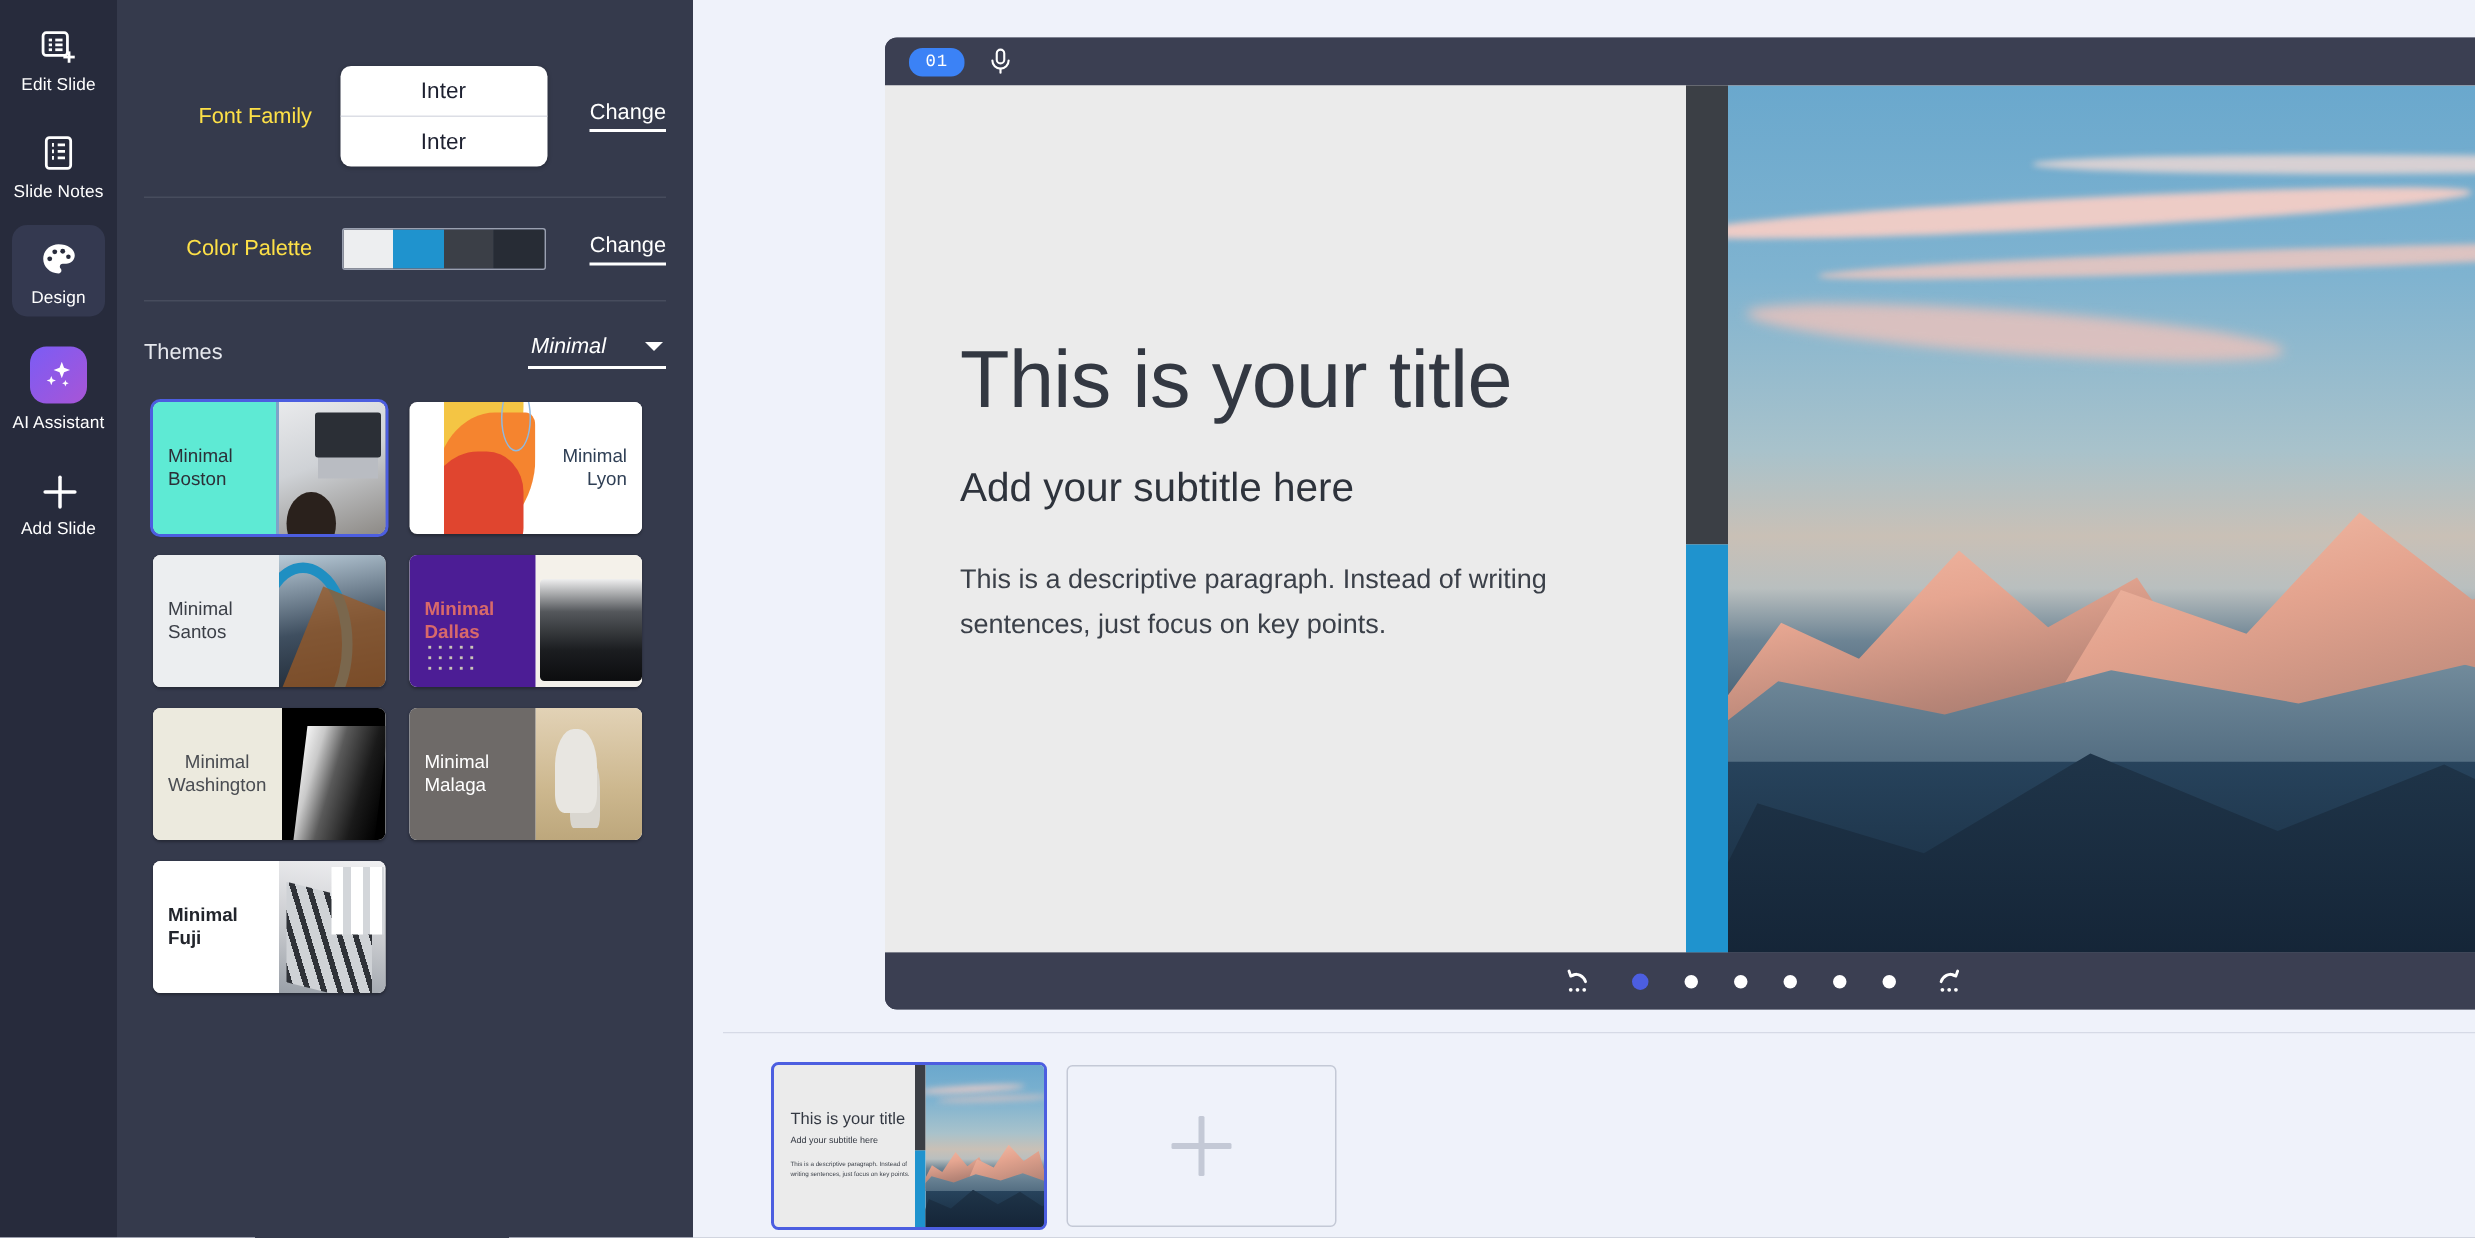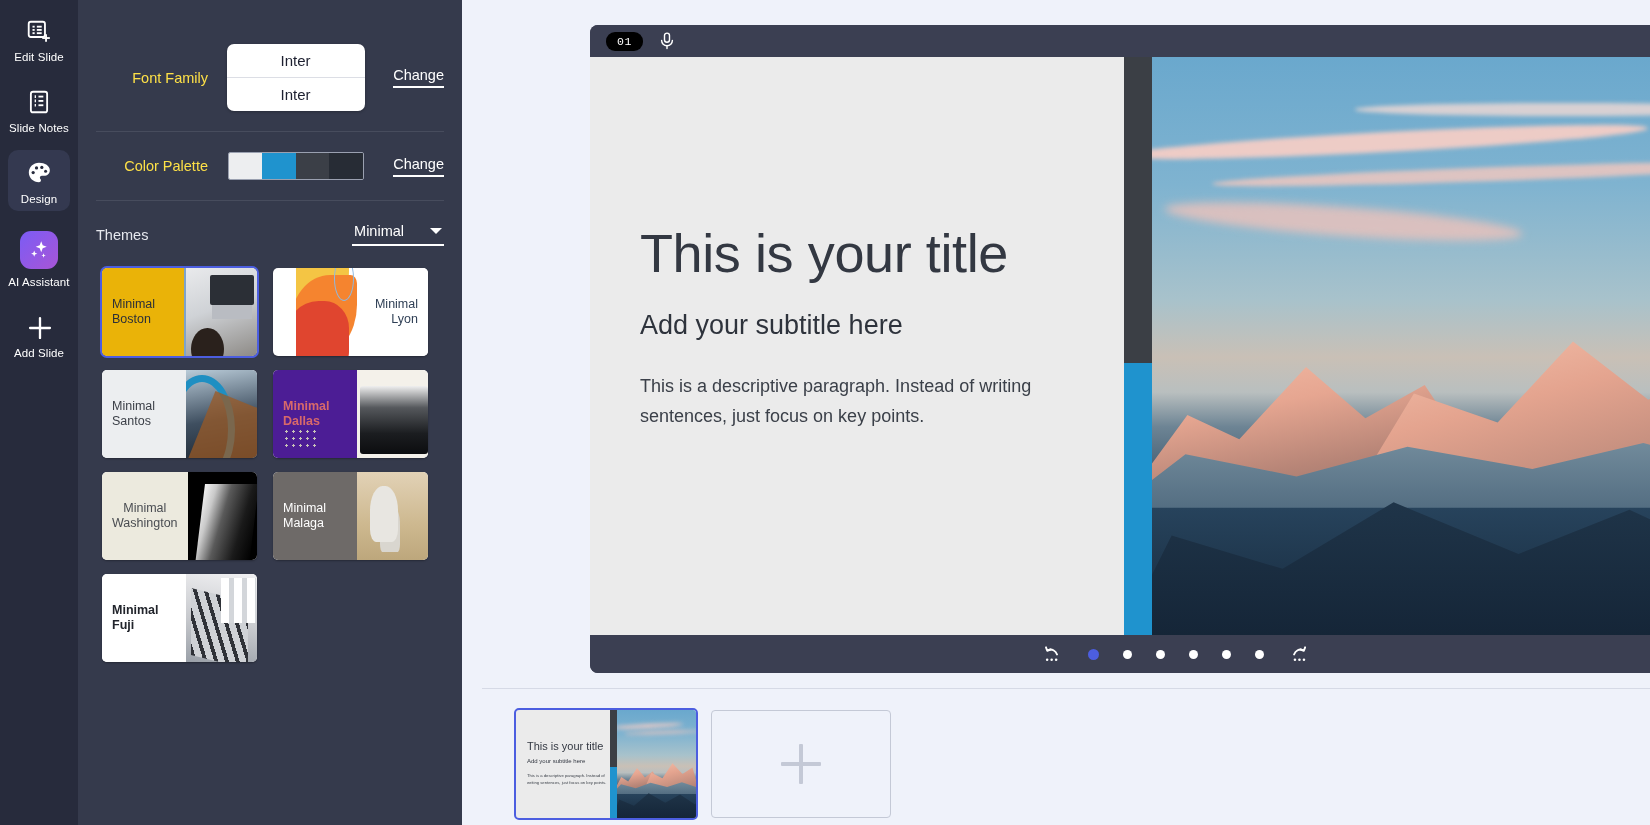--- a/index.html
+++ b/index.html
@@ -81,21 +81,21 @@
   .themes-row {
     display: flex; align-items: center; justify-content: space-between;
     padding: 22px 0 14px 0;
   }
   .themes-label { color: #e6e8ee; font-size: 14.5px; }
   .themes-select {
     display: flex; align-items: center; gap: 26px;
     border-bottom: 2px solid #fff; padding: 0 2px 5px 2px;
     cursor: pointer;
   }
-  .themes-select .val { color: #fff; font-size: 14.5px; }
+  .themes-select .val { color: #fff; font-size: 14.5px; font-style: italic; }
   .caret { width: 0; height: 0; border-left: 6px solid transparent;
            border-right: 6px solid transparent; border-top: 6px solid #fff; }
 
   
   .theme-grid {
     display: grid; grid-template-columns: 155px 155px; gap: 14px 16px;
     padding-left: 6px; margin-top: 8px;
   }
   .theme-card {
     width: 155px; height: 88px; border-radius: 5px;
@@ -105,21 +105,21 @@
   }
   .theme-card.selected { outline: 2.5px solid #4c5ee0; outline-offset: 0px; }
   .tc-left {
     flex: 0 0 54%; display: flex; align-items: center;
     padding: 0 10px; position: relative; z-index: 2;
   }
   .tc-right { flex: 1; position: relative; overflow: hidden; }
   .tc-name { font-size: 12.5px; line-height: 1.22; }
 
   
-  .c-boston .tc-left { background: #eab308; border-right: 2px solid #7ea3c9; }
+  .c-boston .tc-left { background: #5eead4; border-right: 2px solid #7ea3c9; }
   .c-boston .tc-name { color: #2c3038; font-weight: 400; }
   .c-boston .tc-right { background: linear-gradient(160deg,#e9eaec 0%,#cfd2d6 45%,#8d8a86 100%); }
   .c-boston .tc-right::before {
     content:""; position:absolute; right:4%; top:8%; width:62%; height:34%;
     background:#2b2f36; border-radius:2px;
     box-shadow: 0 16px 0 -2px #b9bcc2;
   }
   .c-boston .tc-right::after {
     content:""; position:absolute; left:8%; bottom:-16%; width:46%; height:48%;
     background:#2a211c; border-radius:50%;
@@ -204,21 +204,21 @@
     position: absolute; left: 128px; top: 25px;
     width: 1160px; height: 648px;
     background: #3b3f52; border-radius: 8px 0 0 8px;
     overflow: hidden;
   }
   .ew-topbar {
     height: 32px; background: #3b3f52; display: flex; align-items: center;
     gap: 14px; padding: 0 0 0 16px;
   }
   .slide-num {
-    background: #000000; color: #fff; font-size: 11.5px;
+    background: #3b82f6; color: #fff; font-size: 11.5px;
     font-family: "Liberation Mono", monospace;
     border-radius: 9px; padding: 3px 11px; letter-spacing: .6px;
   }
   .mic-btn { width: 20px; height: 20px; cursor: pointer; }
 
   .slide-canvas {
     position: absolute; left: 0; top: 32px; right: 0; bottom: 38px;
     display: flex; background: #ebebeb;
   }
   .slide-text {

